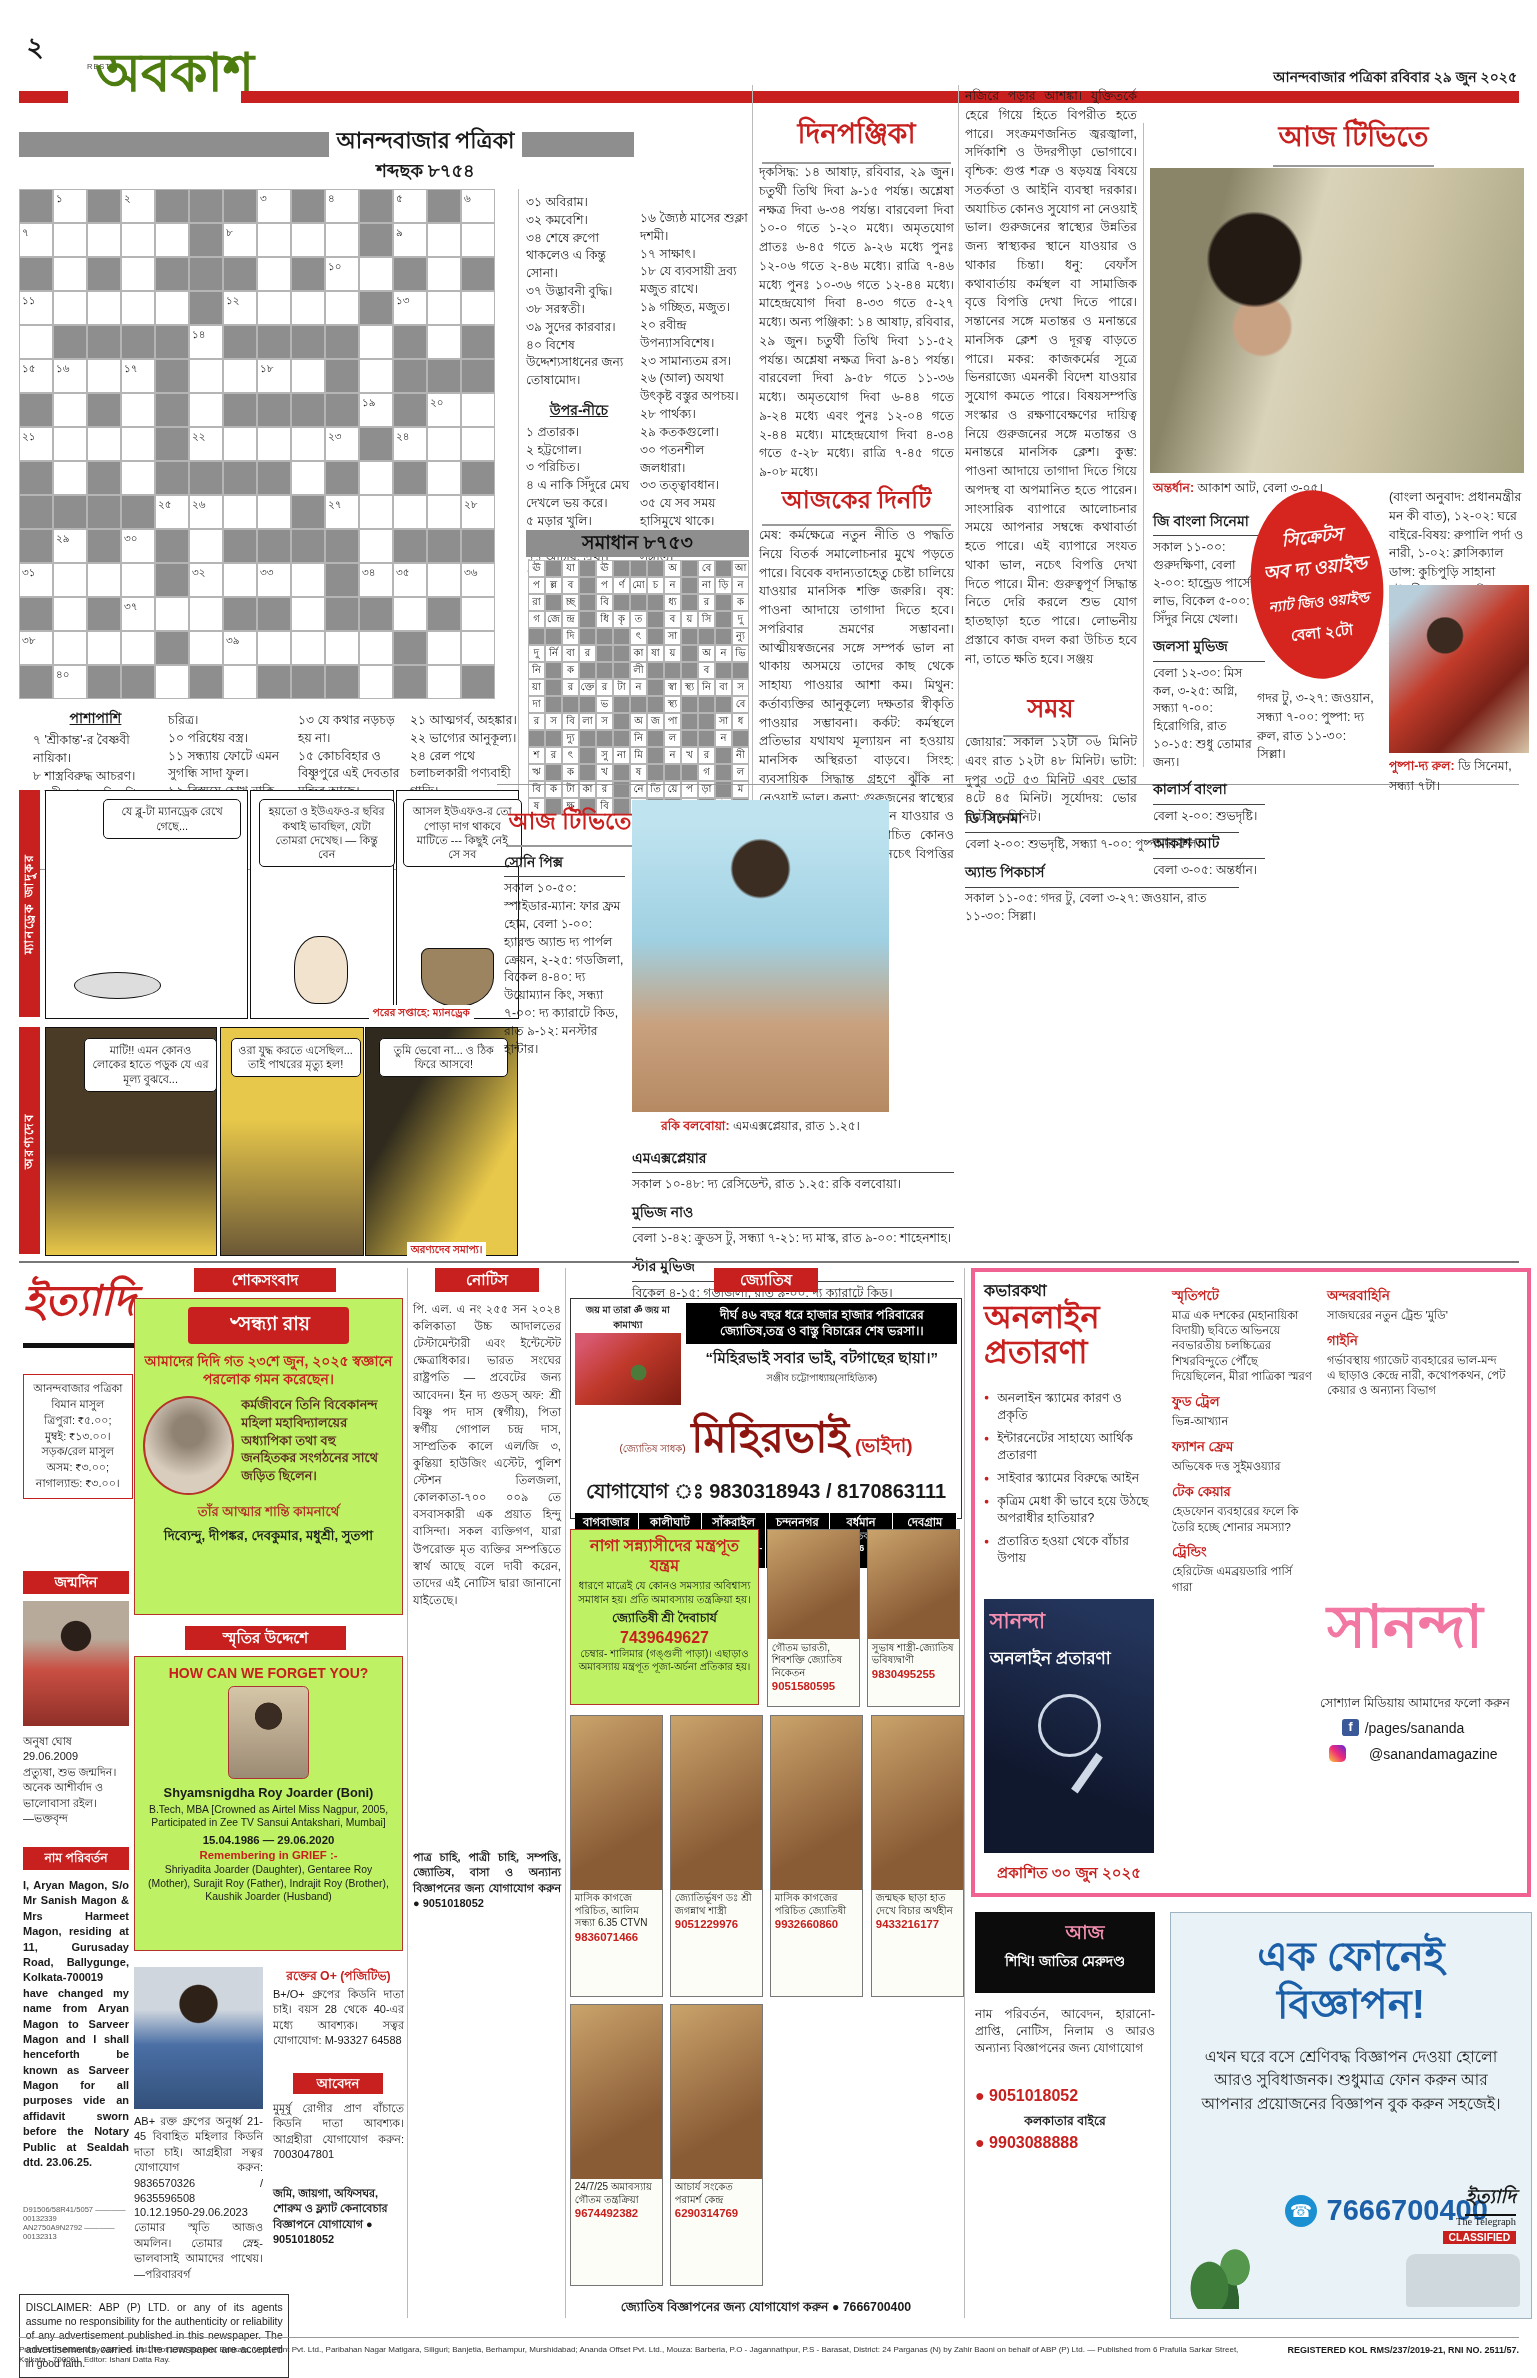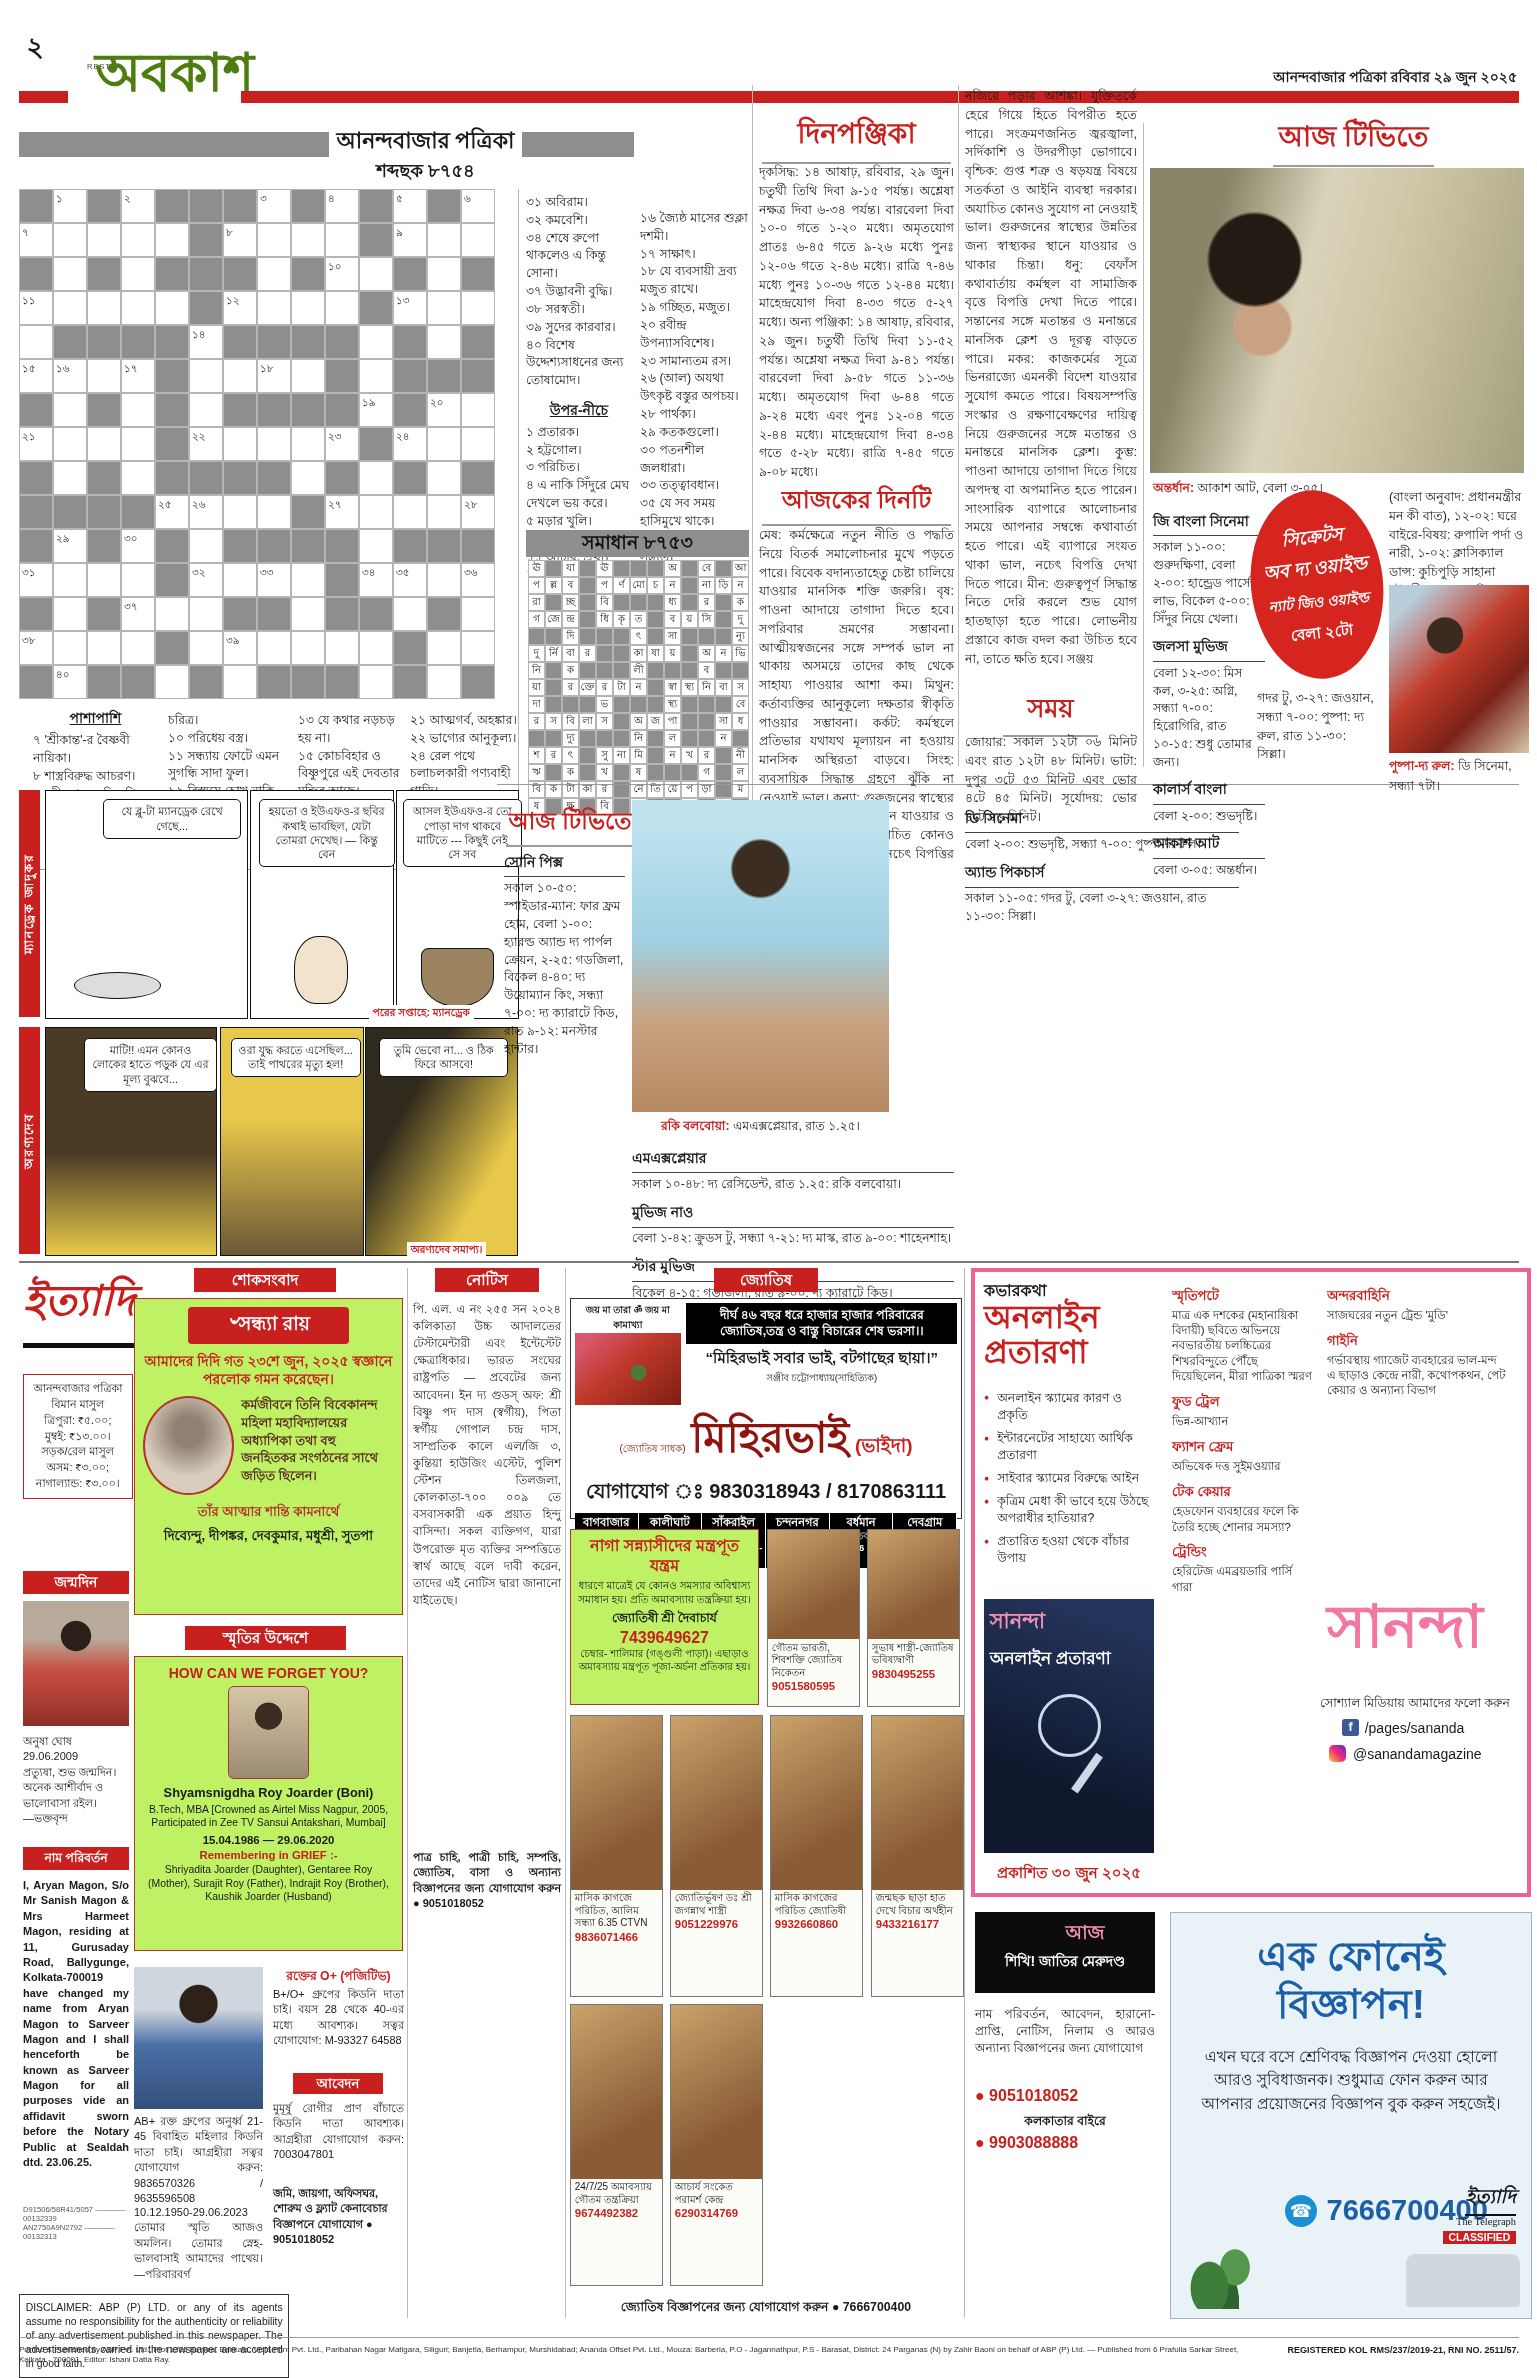--- a/index.html
+++ b/index.html
@@ -954,21 +954,21 @@
           <div class="li-body">এ ছাড়াও কেন্দ্রে নারী, কথোপকথন, পেট কেয়ার ও অন্যান্য বিভাগ</div>
         </div>
       </div>
   </div>
   <div class="abs b" style="left:1327px;top:1582px;width:199px;font-size:59px;color:#f278a3;">সানন্দা</div>
   <div class="abs ctr" style="left:1306px;top:1694px;width:218px;font-size:12.3px;">সোশ্যাল মিডিয়ায় আমাদের ফলো করুন</div>
   <div class="abs" style="left:1342px;top:1719px;display:flex;align-items:center;gap:5.7px;">
     <span style="width:17px;height:17px;background:#3b5998;color:#fff;border-radius:2.8px;font-weight:bold;text-align:center;line-height:17px;font-size:12.3px;display:inline-block;">f</span>
     <span style="font-size:14px;">/pages/sananda</span>
   </div>
-  <div class="abs" style="left:1329px;top:1745px;display:flex;align-items:center;gap:7px;">
+  <div class="abs" style="left:1329px;top:1745px;display:flex;align-items:center;gap:23px;">
     <span style="width:17px;height:17px;border-radius:4.7px;background:linear-gradient(45deg,#f9ce34,#ee2a7b,#6228d7);display:inline-block;position:relative;"></span>
     <span style="font-size:14px;">@sanandamagazine</span>
   </div>
 
   <div class="abs" style="left:975px;top:1912px;width:180px;height:81px;background:#0c0c0c;color:#fff;text-align:center;padding-top:5.7px;box-sizing:border-box;">
     <div class="b" style="color:#f48fb1;font-size:19px;margin-left:40px;">আজ</div>
     <div class="b" style="font-size:14px;">শিখি! জাতির মেরুদণ্ড</div>
   </div>
   <div class="abs body-xs just" style="left:975px;top:2006px;width:180px;font-size:12px;">নাম পরিবর্তন, আবেদন, হারানো-প্রাপ্তি, নোটিস, নিলাম ও আরও অন্যান্য বিজ্ঞাপনের জন্য যোগাযোগ</div>
   <div class="abs b red" style="left:975px;top:2087px;font-size:16px;">● 9051018052</div>

